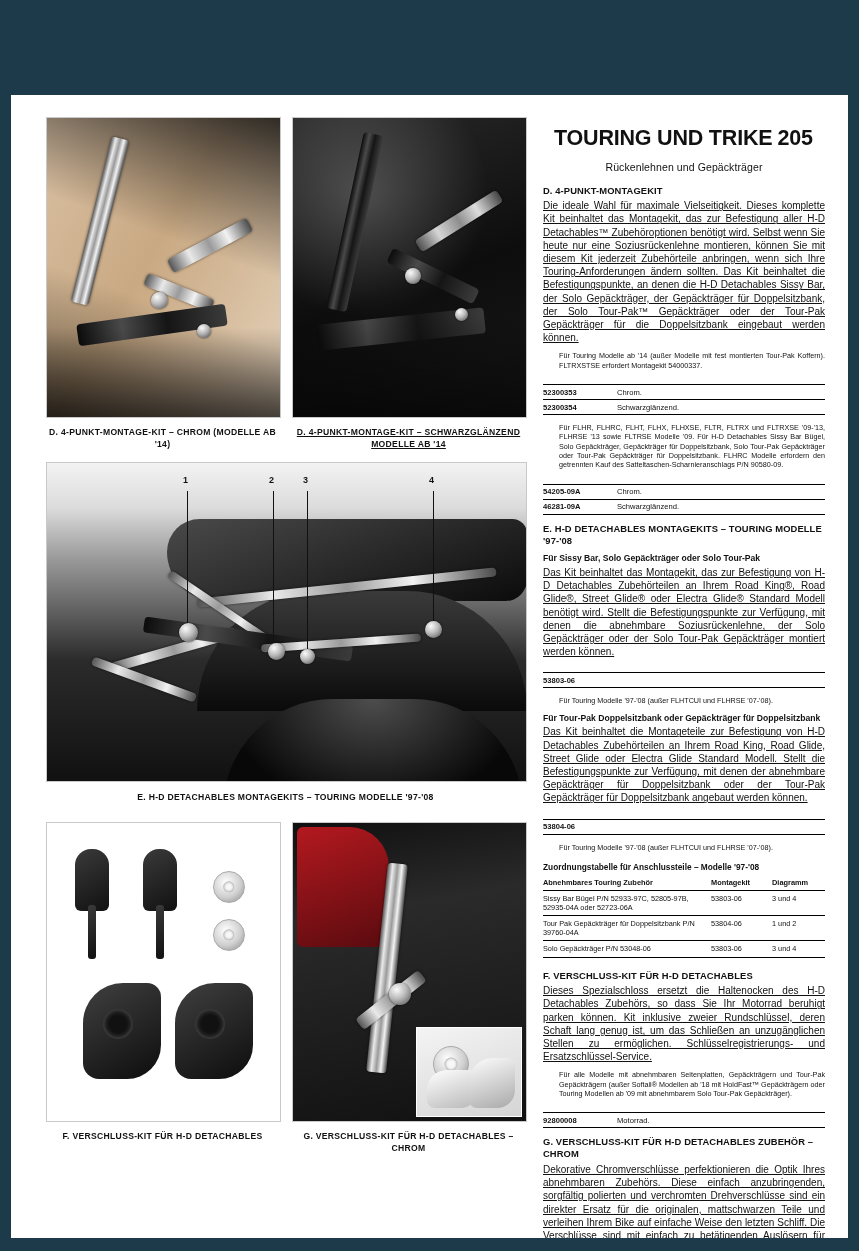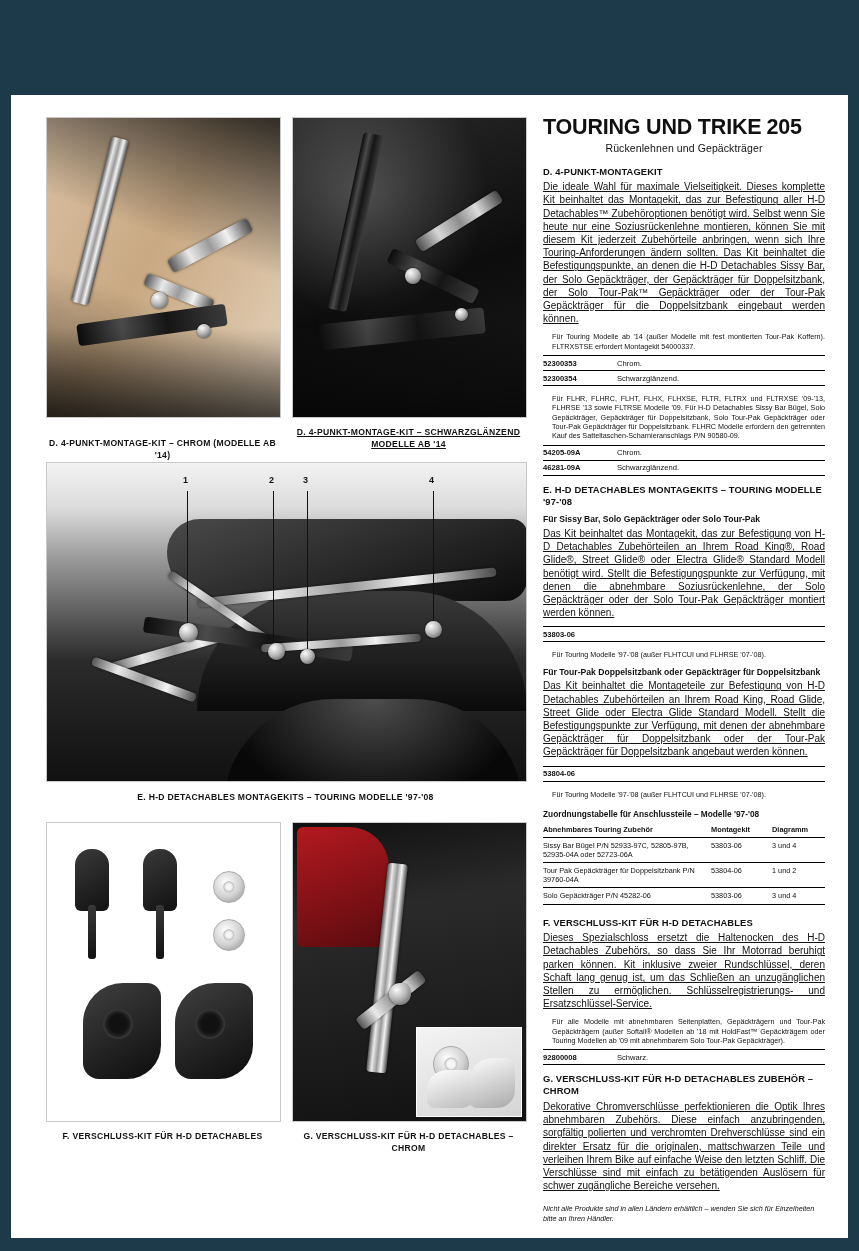--- a/index.html
+++ b/index.html
@@ -47,21 +47,21 @@
     text-align: center;
     font-size: 8.6px;
     font-weight: bold;
     letter-spacing: 0.3px;
     color: #111;
     margin-top: 7px;
     line-height: 1.35;
   }
   .fig-d1 { position: absolute; left: 11px; top: 0; width: 233px; height: 299px; }
   .fig-d2 { position: absolute; left: 257px; top: 0; width: 233px; height: 299px; }
-  .cap-d1 { position: absolute; left: 11px; top: 314px; width: 233px; }
+  .cap-d1 { position: absolute; left: 11px; top: 303px; width: 233px; }
   .cap-d2 { position: absolute; left: 257px; top: 303px; width: 233px; text-decoration: underline; }
 
   
   .fig-e { position: absolute; left: 11px; top: 345px; width: 479px; height: 318px; }
   .cap-e { position: absolute; left: 11px; top: 668px; width: 479px; }
 
   
   .fig-f { position: absolute; left: 11px; top: 705px; width: 233px; height: 298px; background:#fff; }
   .fig-g { position: absolute; left: 257px; top: 705px; width: 233px; height: 298px; }
   .cap-f { position: absolute; left: 11px; top: 1007px; width: 233px; }
@@ -73,21 +73,21 @@
     left: 508px;
     top: 0;
     width: 282px;
     color: #111;
   }
   .page-title {
     font-size: 21.5px;
     font-weight: bold;
     letter-spacing: -0.2px;
     line-height: 1;
-    margin: 0;
+    margin: 11px;
     white-space: nowrap;
   }
   .page-title .num {
     font-size: 21.5px;
     margin-left: 5px;
   }
   .page-subtitle {
     text-align: center;
     font-size: 10.5px;
     margin: 3px 0 12px 0;
@@ -110,26 +110,26 @@
     font-size: 10px;
     line-height: 1.32;
     text-align: justify;
     margin: 0 0 7px 0;
     text-decoration: underline;
   }
   .note-txt {
     font-size: 7.2px;
     line-height: 1.3;
     text-align: justify;
-    margin: 0 0 3px 9px;
+    margin: 0 0 3px 16px;
   }
   .ptable {
     width: 100%;
     border-collapse: collapse;
-    margin: 4px 0 8px 0;
+    margin: 14px 0 8px 0;
   }
   .ptable td {
     font-size: 7.6px;
     padding: 2.5px 0 2.5px 0;
     border-top: 0.8px solid #000;
     vertical-align: top;
   }
   .ptable tr:last-child td { border-bottom: 0.8px solid #000; }
   .ptable td.pn { width: 74px; font-weight: bold; }
   .ptable.single td { border-bottom: 0.8px solid #000; }
@@ -402,35 +402,35 @@
             <td>Sissy Bar Bügel P/N 52933-97C, 52805-97B, 52935-04A oder 52723-06A</td>
             <td class="c2">53803-06</td>
             <td class="c3">3 und 4</td>
           </tr>
           <tr>
             <td>Tour Pak Gepäckträger für Doppelsitzbank P/N 39760-04A</td>
             <td class="c2">53804-06</td>
             <td class="c3">1 und 2</td>
           </tr>
           <tr>
-            <td>Solo Gepäckträger P/N 45282-06</td>
+            <td>Solo Gepäckträger P/N 53048-06</td>
             <td class="c2">53803-06</td>
             <td class="c3">3 und 4</td>
           </tr>
         </tbody>
       </table>
 
       <div class="sec-head" style="margin-top:12px;">F. VERSCHLUSS-KIT FÜR H-D DETACHABLES</div>
       <p class="body-txt">Dieses Spezialschloss ersetzt die Haltenocken des H-D Detachables Zubehörs, so dass Sie Ihr Motorrad beruhigt parken können. Kit inklusive zweier Rundschlüssel, deren Schaft lang genug ist, um das Schließen an unzugänglichen Stellen zu ermöglichen. Schlüsselregistrierungs- und Ersatzschlüssel-Service.</p>
       <p class="note-txt">Für alle Modelle mit abnehmbaren Seitenplatten, Gepäckträgern und Tour-Pak Gepäckträgern (außer Softail® Modellen ab '18 mit HoldFast™ Gepäckträgern oder Touring Modellen ab '09 mit abnehmbarem Solo Tour-Pak Gepäckträger).</p>
       <table class="ptable single">
         <tbody>
             <tr>
           <td class="pn">92800008</td>
-          <td>Schwarz.</td>
+          <td>Motorrad.</td>
         </tr>
       </tbody>
         </table>
 
       <div class="sec-head">G. VERSCHLUSS-KIT FÜR H-D DETACHABLES ZUBEHÖR – CHROM</div>
       <p class="body-txt">Dekorative Chromverschlüsse perfektionieren die Optik Ihres abnehmbaren Zubehörs. Diese einfach anzubringenden, sorgfältig polierten und verchromten Drehverschlüsse sind ein direkter Ersatz für die originalen, mattschwarzen Teile und verleihen Ihrem Bike auf einfache Weise den letzten Schliff. Die Verschlüsse sind mit einfach zu betätigenden Auslösern für schwer zugängliche Bereiche versehen.</p>
 
       <div class="footer-note">Nicht alle Produkte sind in allen Ländern erhältlich – wenden Sie sich für Einzelheiten bitte an Ihren Händler.</div>
     </div>
 

